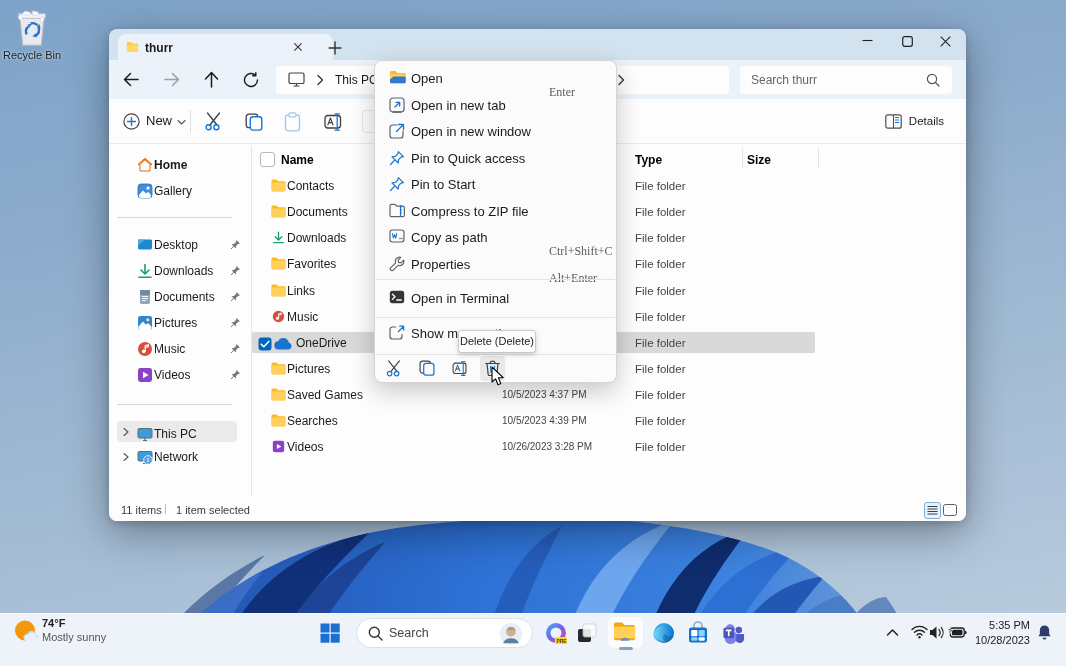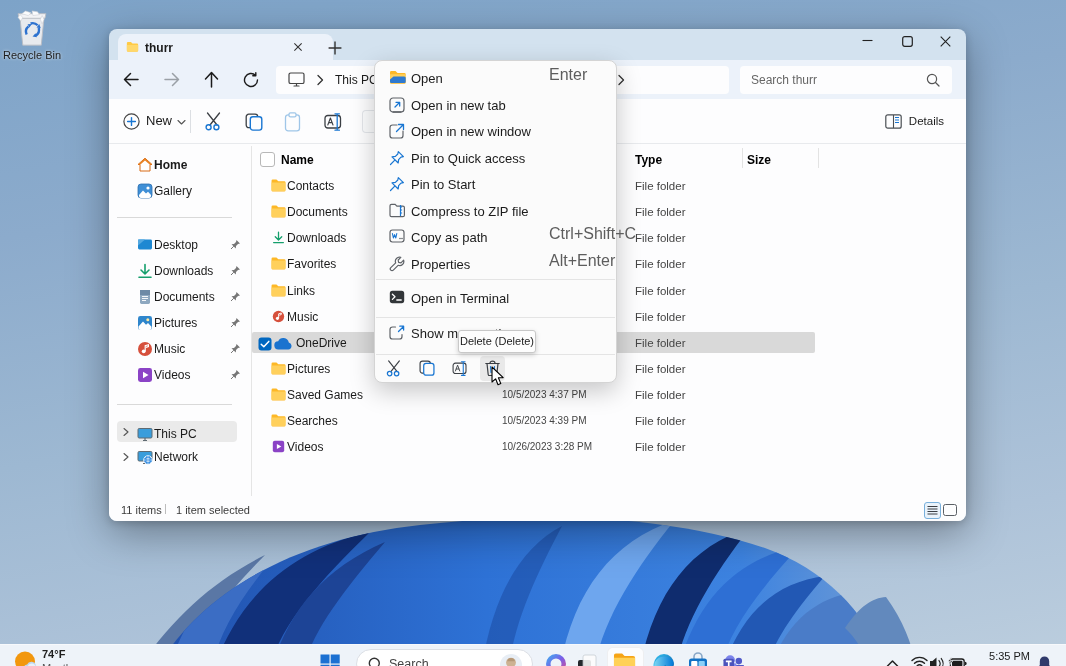--- a/index.html
+++ b/index.html
@@ -42,29 +42,29 @@
 .row svg.fi { position:absolute; left:19px; top:6px; width:15px; height:13px; }
 .typ { position:absolute; left:383px; top:7px; color:#454545; font-size:11.5px; }
 .dt  { position:absolute; left:250px; top:7px; color:#454545; font-size:10px; }
 
 
 #menu { position:absolute; left:374px; top:60px; width:243px; height:323px; background:#fbfbfb;
   border:1px solid #d4d4d4; border-radius:8px; box-shadow:0 8px 24px rgba(0,0,0,.22); }
 .mi { position:absolute; left:5px; right:5px; height:26px; border-radius:4px; }
 .mi .ic { position:absolute; left:9px; top:5px; }
 .mi .t { position:absolute; left:31px; top:6px; font-size:13px; color:#1b1b1b; }
-.mi .sc { position:absolute; left:169px; top:1px; font-size:16px; color:#5d5d5d; }
+.mi .sc { position:absolute; left:169px; top:20px; font-size:12px; color:#5d5d5d;font-family:Liberation Serif, serif; }
 .mdiv { position:absolute; left:1px; right:1px; height:1px; background:#e4e4e4; }
 
 #tooltip { position:absolute; left:458px; top:330px; width:78px; height:23px; background:#fdfdfd;
   border:1px solid #c8c8c8; border-radius:3px; box-shadow:0 2px 5px rgba(0,0,0,.18); z-index:30;
   font-size:11px; color:#1b1b1b; text-align:center; line-height:21px; }
 
 
-#taskbar { position:absolute; left:0; bottom:0; width:1066px; height:22px; background:#eef3f9; border-top:1px solid rgba(255,255,255,.5); }
+#taskbar { position:absolute; left:0; bottom:0; width:1066px; height:53px; background:#eef3f9; border-top:1px solid rgba(255,255,255,.5); }
 #weather { position:absolute; left:12px; top:4px; }
 #wtxt1 { position:absolute; left:42px; top:3px; font-size:11px; font-weight:700; color:#1f1f1f; }
 #wtxt2 { position:absolute; left:42px; top:17px; font-size:11px; color:#555; }
 .tbi { position:absolute; top:7px; width:24px; height:24px; }
 #clock { position:absolute; right:36px; top:4px; text-align:right; font-size:11px; color:#1a1a1a; line-height:15px; }
 </style>
 </head>
 <body>
 <div id="desktop">
   <svg id="bloom" width="1066" height="666" viewBox="0 0 1066 666">

